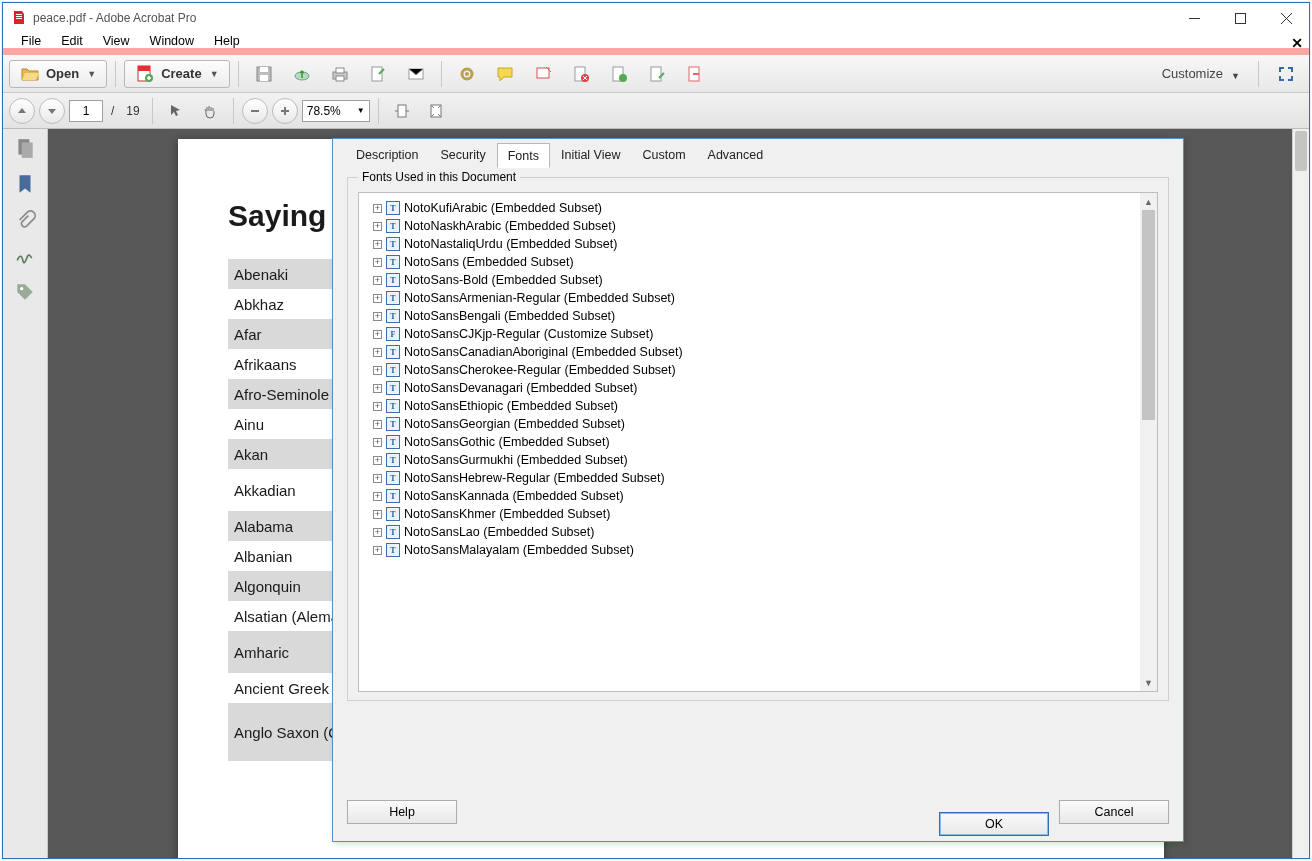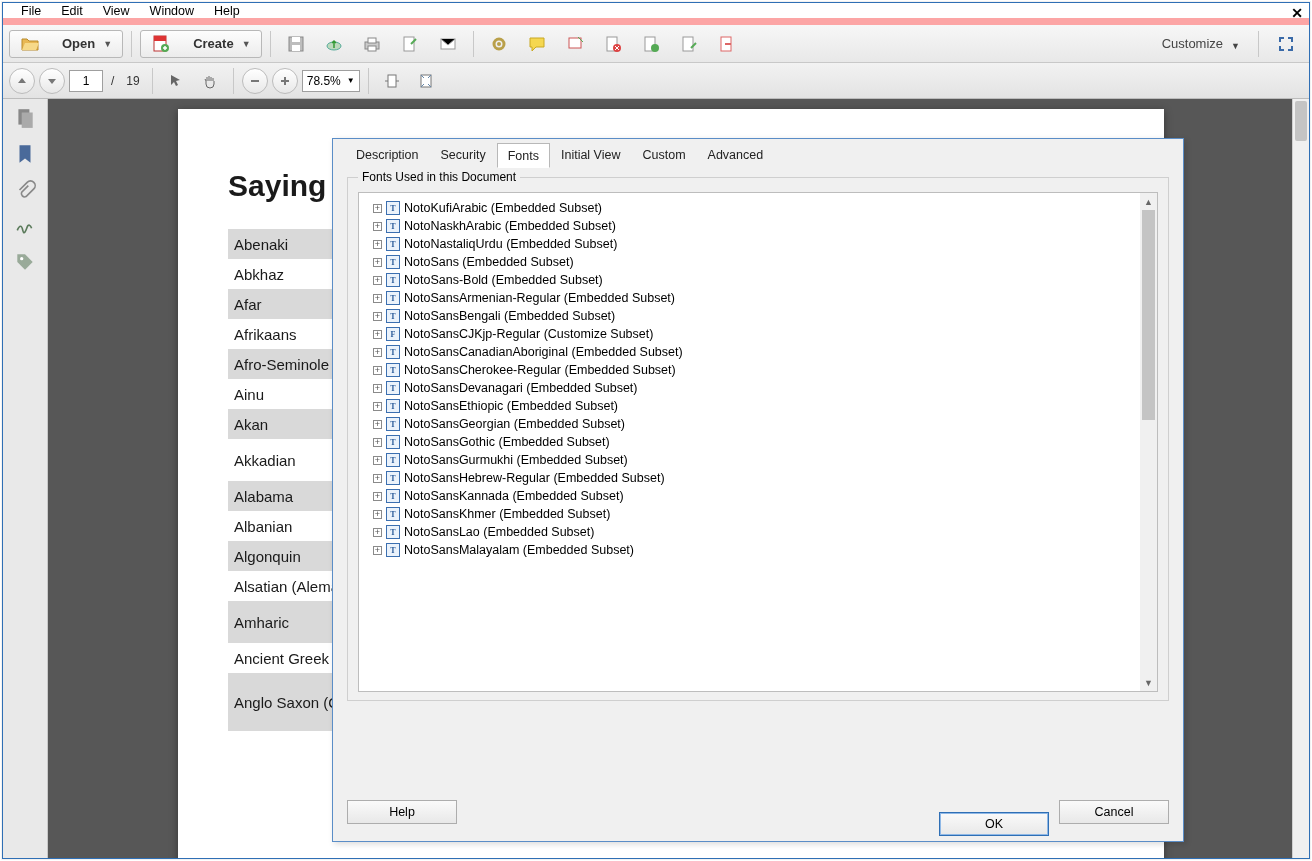--- a/index.html
+++ b/index.html
@@ -10,30 +10,30 @@
   .titlebar .title { font-size:12px; color:#555; }
   .titlebar .winbtns { margin-left:auto; display:flex; }
   .winbtn { width:46px; height:30px; display:flex; align-items:center; justify-content:center; color:#555; }
   .winbtn svg { width:11px; height:11px; }
   .menubar { height:22px; display:flex; align-items:center; padding:0 8px; gap:0; font-size:12.5px; color:#000; border-bottom:7px solid #fca5a5; background:#fff; position:relative;}
   .menubar .mitem { padding:2px 10px; }
   .menubar .closex { position:absolute; right:6px; top:2px; font-weight:bold; font-size:14px; cursor:default;}
   .toolbar1 { height:38px; background:linear-gradient(#f7f7f7,#e8e8e8); border-bottom:1px solid #c8c8c8; display:flex; align-items:center; padding:0 6px; gap:4px; }
   .tbbtn { height:28px; display:flex; align-items:center; padding:0 6px; border:1px solid transparent; border-radius:3px; }
   .tbbtn.bordered { border:1px solid #b8b8b8; background:linear-gradient(#fdfdfd,#ececec); padding:0 10px; }
-  .tbbtn .lbl { font-size:13px; font-weight:600; color:#333; margin-left:22px;text-align:right; }
+  .tbbtn .lbl { font-size:13px; font-weight:600; color:#333; margin-left:6px;text-align:right; }
   .tbbtn .caret { margin-left:8px; font-size:9px; color:#555;}
   .sep { width:1px; height:26px; background:#c8c8c8; margin:0 4px; }
   .toolbar1 .right { margin-left:auto; display:flex; align-items:center; gap:6px;}
   .customize { font-size:13px; color:#444; display:flex; align-items:flex-end; gap:8px; padding:0 8px;}
   .toolbar2 { height:36px; background:linear-gradient(#f2f2f2,#e3e3e3); border-bottom:1px solid #bcbcbc; display:flex; align-items:center; padding:0 6px; gap:4px; }
   .circ { width:26px; height:26px; border-radius:50%; border:1px solid #bcbcbc; background:linear-gradient(#fff,#e8e8e8); display:flex; align-items:center; justify-content:center;}
   .pagebox { width:34px; height:22px; border:1px solid #9f9f9f; background:#fff; font-size:12px; text-align:center; }
   .pagelabel { font-size:12px; color:#333; margin:0 4px;}
-  .zoomsel { height:22px; border:1px solid #9f9f9f; background:#fff; font-size:12px; padding:0 4px; display:flex; align-items:center; gap:6px;}
+  .zoomsel { height:22px; border:1px solid #9f9f9f; background:#fff; font-size:12px; padding:0 4px; display:flex; align-items:center; gap:16px;}
   .panels { margin-left:auto; display:flex; align-items:center; height:100%; }
   .panelbtn { padding:0 14px; height:100%; display:flex; align-items:center; font-size:14.5px; font-weight:600; color:#2f6fb5; border-left:1px solid #c8c8c8;}
   .workarea { flex:1; display:flex; background:#575757; position:relative; }
   .sidebar { width:45px; background:#e9e9e9; display:flex; flex-direction:column; align-items:center; padding-top:8px; gap:14px; border-right:1px solid #c8c8c8;}
   .sidebar .sic { width:22px; height:22px; color:#5a5a5a; display:flex; align-items:center; justify-content:center;}
   .docarea { flex:1; position:relative; overflow:hidden;}
   .vscroll { position:absolute; right:0; top:0; bottom:0; width:17px; background:#f0f0f0; border-left:1px solid #d0d0d0;}
   .vscroll .thumb { position:absolute; left:2px; right:2px; top:2px; height:40px; background:#c4c4c4; border-radius:2px;}
   .page { position:absolute; left:130px; top:10px; width:986px; height:1400px; background:#fff; box-shadow:0 2px 8px rgba(0,0,0,.4); padding:60px 50px;}
   .page h1 { font-size:30px; font-weight:700; color:#1a1a1a; margin-bottom:26px;}
@@ -63,20 +63,46 @@
   .dbtn { width:110px; height:24px; border:1px solid #adadad; background:linear-gradient(#fafafa,#e8e8e8); font-size:12.5px; display:flex; align-items:center; justify-content:center;}
   .dbtn.primary { border:1px solid #2f6fb5; box-shadow: inset 0 0 0 1px #8fb8e6; margin-top: 24px;}
   .iconsvg { width:20px; height:20px; }
   .iconsvg.sm { width:16px; height:16px; }
 </style>
 </head>
 <body>
 
 <div class="win">
 
+  <div class="titlebar">
+    <span class="appicon">
+      <svg viewBox="0 0 16 16">
+          <path fill="#d22" d="M3 1h8l2 3v10H3z"></path>
+          <path fill="#fff" d="M5 4h6v1H5zm0 2h6v1H5zm0 2h6v1H5z"></path>
+        </svg>
+    </span>
+    <span class="title">peace.pdf - Adobe Acrobat Pro</span>
+    <div class="winbtns">
+      <div class="winbtn">
+          <svg viewBox="0 0 11 11">
+            <rect y="5" width="11" height="1" fill="#333"></rect>
+          </svg>
+        </div>
+      <div class="winbtn">
+          <svg viewBox="0 0 11 11">
+            <rect x="0.5" y="0.5" width="10" height="10" fill="none" stroke="#333"></rect>
+          </svg>
+        </div>
+      <div class="winbtn">
+          <svg viewBox="0 0 11 11">
+            <path stroke="#333" d="M0 0l11 11M11 0L0 11"></path>
+          </svg>
+        </div>
+    </div>
+  </div>
 
   <div class="menubar">
     <span class="mitem">File</span>
     <span class="mitem">Edit</span>
     <span class="mitem">View</span>
     <span class="mitem">Window</span>
     <span class="mitem">Help</span>
     <span class="closex">✕</span>
   </div>
 

